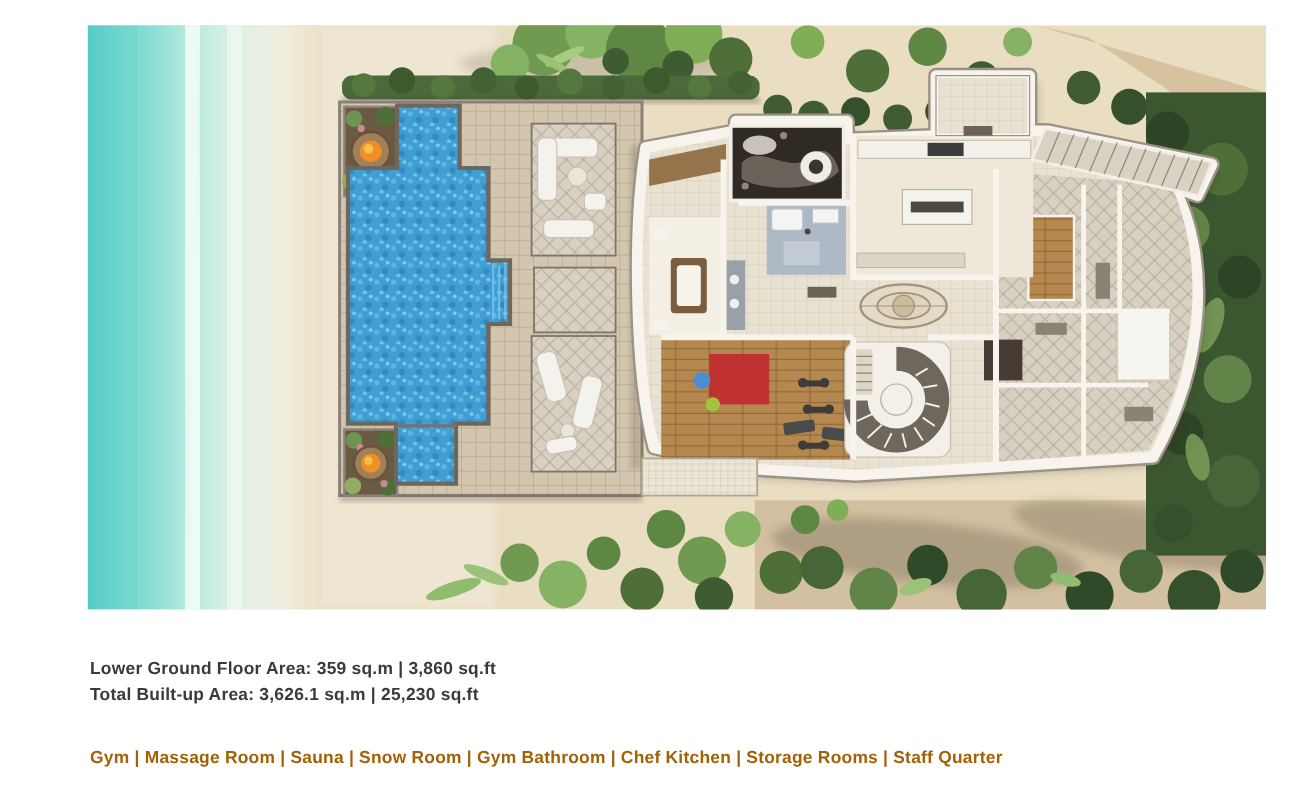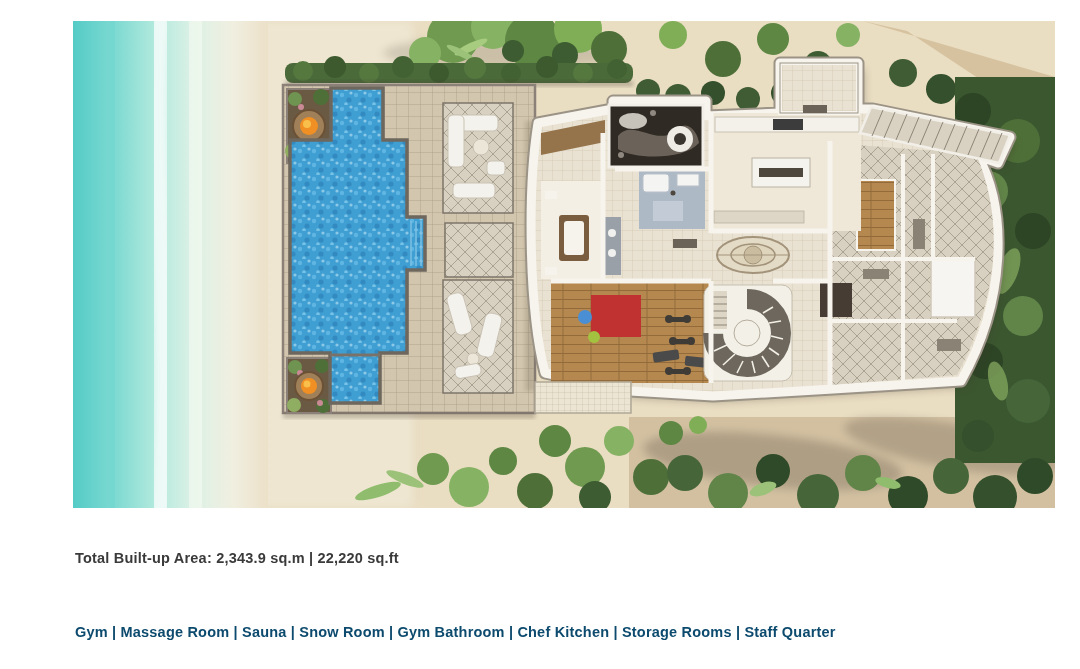--- a/index.html
+++ b/index.html
@@ -3,21 +3,21 @@
 <meta charset="utf-8">
 <style>
   html,body{margin:0;padding:0;background:#ffffff;}
   body{width:1080px;height:669px;position:relative;overflow:hidden;
        font-family:"Liberation Sans", sans-serif;}
   .figure{position:absolute;left:73px;top:21px;width:982px;height:487px;}
   .figure svg{display:block;width:982px;height:487px;}
   .details{position:absolute;left:75px;top:548px;color:#3a3a3a;
            font-size:14.5px;font-weight:bold;letter-spacing:0.2px;}
   .details p{margin:0;line-height:20.5px;white-space:pre;}
-  .amenities{position:absolute;left:75px;top:622px;color:#0c4a6e;
+  .amenities{position:absolute;left:75px;top:622px;color:#a16207;
            font-size:14.5px;font-weight:bold;letter-spacing:0.2px;}
   .amenities p{margin:0;line-height:20px;white-space:pre;}
 </style>
 </head>
 <body>
 
 <div class="figure">
 <svg viewBox="0 0 982 487" xmlns="http://www.w3.org/2000/svg">
   <defs>
     <linearGradient id="ocean" x1="0" y1="0" x2="1" y2="0">
@@ -368,17 +368,18 @@
     </g>
   </g>
 
   <g>
     <rect x="462" y="361" width="96" height="31" fill="url(#fineTile)" stroke="#b0a897" stroke-width="1.5"></rect>
   </g>
 </svg>
 </div>
 
 <div class="details">
-  <p>Total Built-up Area: 2,343.9 sq.m | 22,220 sq.ft</p>
+  <p>Lower Ground Floor Area: 359 sq.m | 3,860 sq.ft</p>
+  <p>Total Built-up Area: 3,626.1 sq.m | 25,230 sq.ft</p>
 </div>
 <div class="amenities">
   <p>Gym | Massage Room | Sauna | Snow Room | Gym Bathroom | Chef Kitchen | Storage Rooms | Staff Quarter</p>
 </div>
 
 </body></html>

